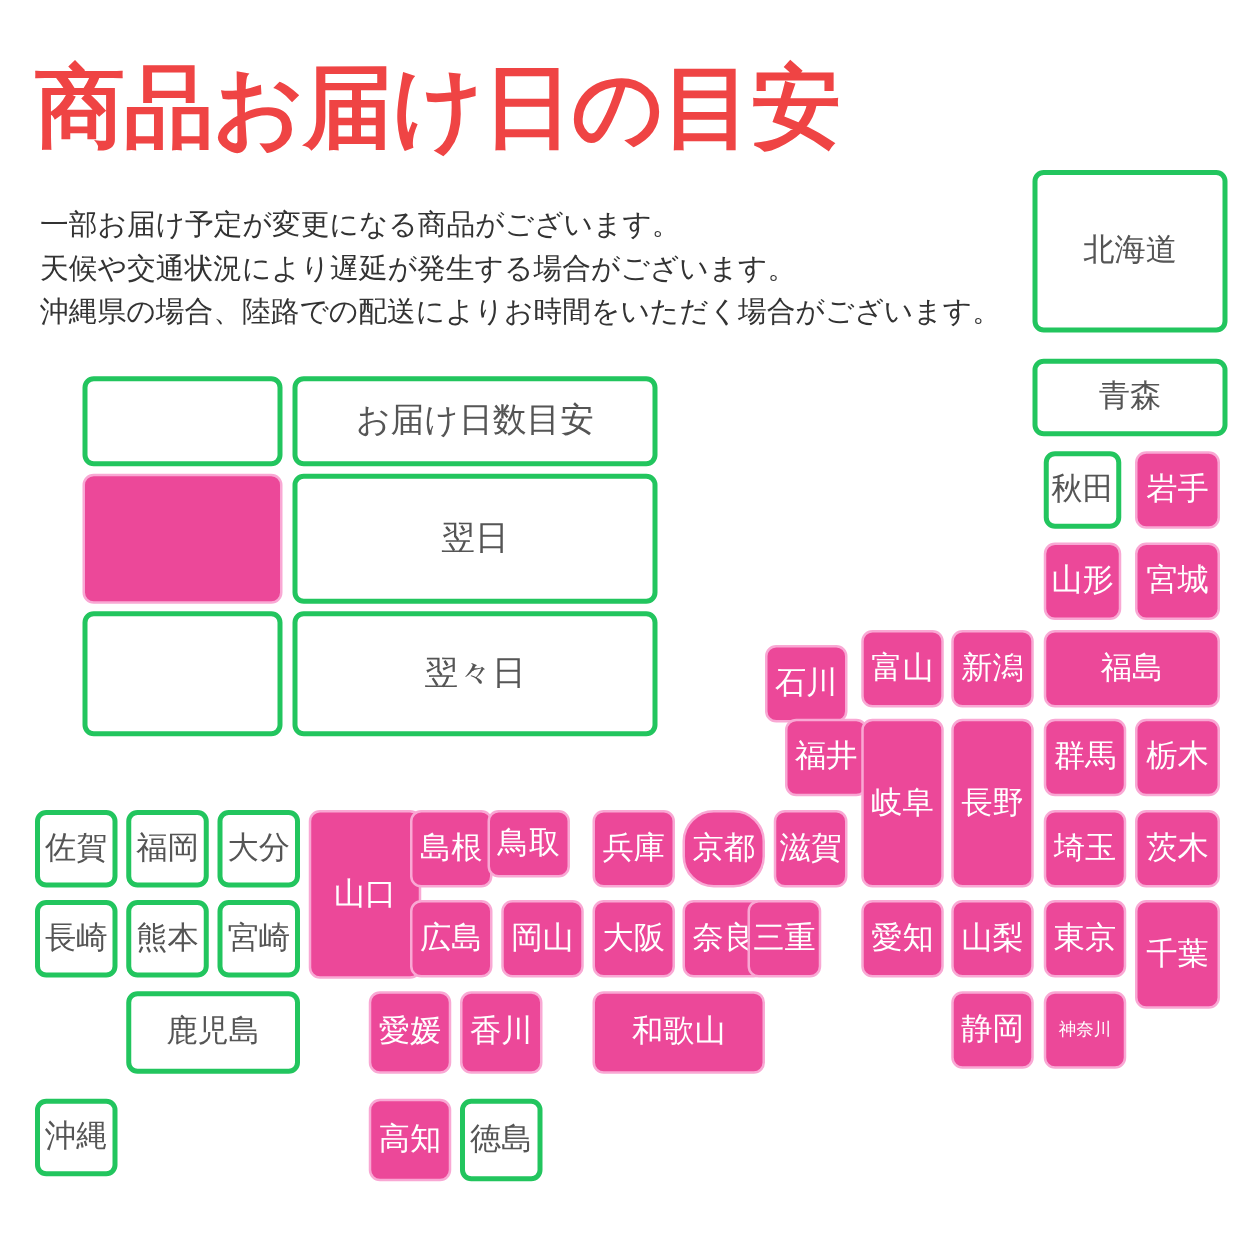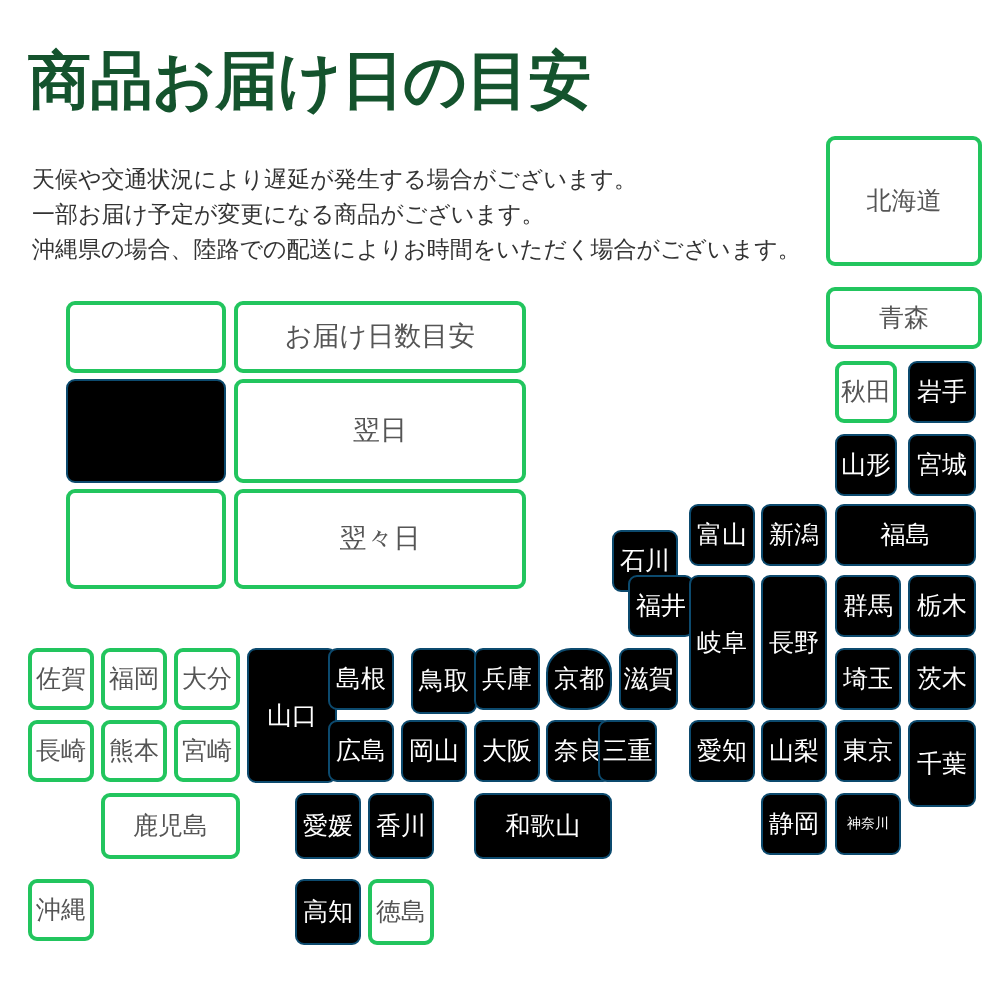--- a/index.html
+++ b/index.html
@@ -13,24 +13,24 @@
     position: relative;
     font-family: "Liberation Sans", "DejaVu Sans", sans-serif;
     color: #333333;
     overflow: hidden;
   }
 
   .title {
     position: absolute;
     left: 28px;
     top: 38px;
-    font-size: 63px;
+    font-size: 72px;
     font-weight: bold;
     letter-spacing: -1px;
-    color: #14532d;
+    color: #ef4444;
     white-space: nowrap;
   }
 
   .notes {
     position: absolute;
     left: 32px;
     top: 162px;
     font-size: 23px;
     line-height: 35px;
     color: #333333;
@@ -49,69 +49,69 @@
     font-size: 25px;
     line-height: 1.1;
     white-space: nowrap;
   }
   .cell.plain {
     background: #ffffff;
     border: 4px solid #22c55e;
     color: #555555;
   }
   .cell.accent {
-    background: #000000;
-    border: 2px solid #0c4a6e;
+    background: #ec4899;
+    border: 2px solid #f9a8d4;
     color: #ffffff;
   }
 </style>
 </head>
 <body>
 
 <div class="title">商品お届け日の目安</div>
 
 <div class="notes">
+  <div>一部お届け予定が変更になる商品がございます。</div>
   <div>天候や交通状況により遅延が発生する場合がございます。</div>
-  <div>一部お届け予定が変更になる商品がございます。</div>
   <div>沖縄県の場合、陸路での配送によりお時間をいただく場合がございます。</div>
 </div>
 
 <div class="cell plain" style="left:66px; top:301px; width:160px; height:72px;"></div>
 <div class="cell plain" style="left:234px; top:301px; width:292px; height:72px; font-size:27px;">お届け日数目安</div>
 
 <div class="cell accent" style="left:66px; top:379px; width:160px; height:104px;"></div>
 <div class="cell plain" style="left:234px; top:379px; width:292px; height:104px; font-size:27px;">翌日</div>
 
 <div class="cell plain" style="left:66px; top:489px; width:160px; height:100px;"></div>
 <div class="cell plain" style="left:234px; top:489px; width:292px; height:100px; font-size:27px;">翌々日</div>
 
 <div class="cell plain" style="left:826px; top:136px; width:156px; height:130px;">北海道</div>
 <div class="cell plain" style="left:826px; top:287px; width:156px; height:62px;">青森</div>
 <div class="cell plain" style="left:835px; top:361px; width:62px; height:62px;">秋田</div>
 <div class="cell accent" style="left:908px; top:361px; width:68px; height:62px;">岩手</div>
 <div class="cell accent" style="left:835px; top:434px; width:62px; height:62px;">山形</div>
 <div class="cell accent" style="left:908px; top:434px; width:68px; height:62px;">宮城</div>
 
-<div class="cell accent" style="left:612px; top:530px; width:66px; height:62px;text-align:center;">石川</div>
+<div class="cell accent" style="left:612px; top:516px; width:66px; height:62px;text-align:center;">石川</div>
 <div class="cell accent" style="left:689px; top:504px; width:66px; height:62px;">富山</div>
 <div class="cell accent" style="left:761px; top:504px; width:66px; height:62px;">新潟</div>
 <div class="cell accent" style="left:835px; top:504px; width:141px; height:62px;">福島</div>
 
 <div class="cell accent" style="left:612px; top:575px; width:66px; height:62px;margin-left:16px;">福井</div>
 <div class="cell accent" style="left:689px; top:575px; width:66px; height:135px;">岐阜</div>
 <div class="cell accent" style="left:761px; top:575px; width:66px; height:135px;">長野</div>
 <div class="cell accent" style="left:835px; top:575px; width:66px; height:62px;">群馬</div>
 <div class="cell accent" style="left:908px; top:575px; width:68px; height:62px;">栃木</div>
 
 <div class="cell plain" style="left:28px; top:648px; width:66px; height:62px;">佐賀</div>
 <div class="cell plain" style="left:101px; top:648px; width:66px; height:62px;">福岡</div>
 <div class="cell plain" style="left:174px; top:648px; width:66px; height:62px;">大分</div>
 <div class="cell accent" style="left:247px; top:648px; width:90px; height:135px;">山口</div>
 <div class="cell accent" style="left:328px; top:648px; width:66px; height:62px;">島根</div>
-<div class="cell accent" style="left:411px; top:648px; width:66px; height:66px;">鳥取</div>
+<div class="cell accent" style="left:390px; top:648px; width:66px; height:54px;">鳥取</div>
 <div class="cell accent" style="left:474px; top:648px; width:66px; height:62px;">兵庫</div>
 <div class="cell accent" style="left:546px; top:648px; width:66px; height:62px;border-radius:25px;">京都</div>
 <div class="cell accent" style="left:619px; top:648px; width:59px; height:62px;">滋賀</div>
 <div class="cell accent" style="left:835px; top:648px; width:66px; height:62px;">埼玉</div>
 <div class="cell accent" style="left:908px; top:648px; width:68px; height:62px;">茨木</div>
 
 <div class="cell plain" style="left:28px; top:720px; width:66px; height:62px;">長崎</div>
 <div class="cell plain" style="left:101px; top:720px; width:66px; height:62px;">熊本</div>
 <div class="cell plain" style="left:174px; top:720px; width:66px; height:62px;">宮崎</div>
 <div class="cell accent" style="left:328px; top:720px; width:66px; height:62px;">広島</div>

